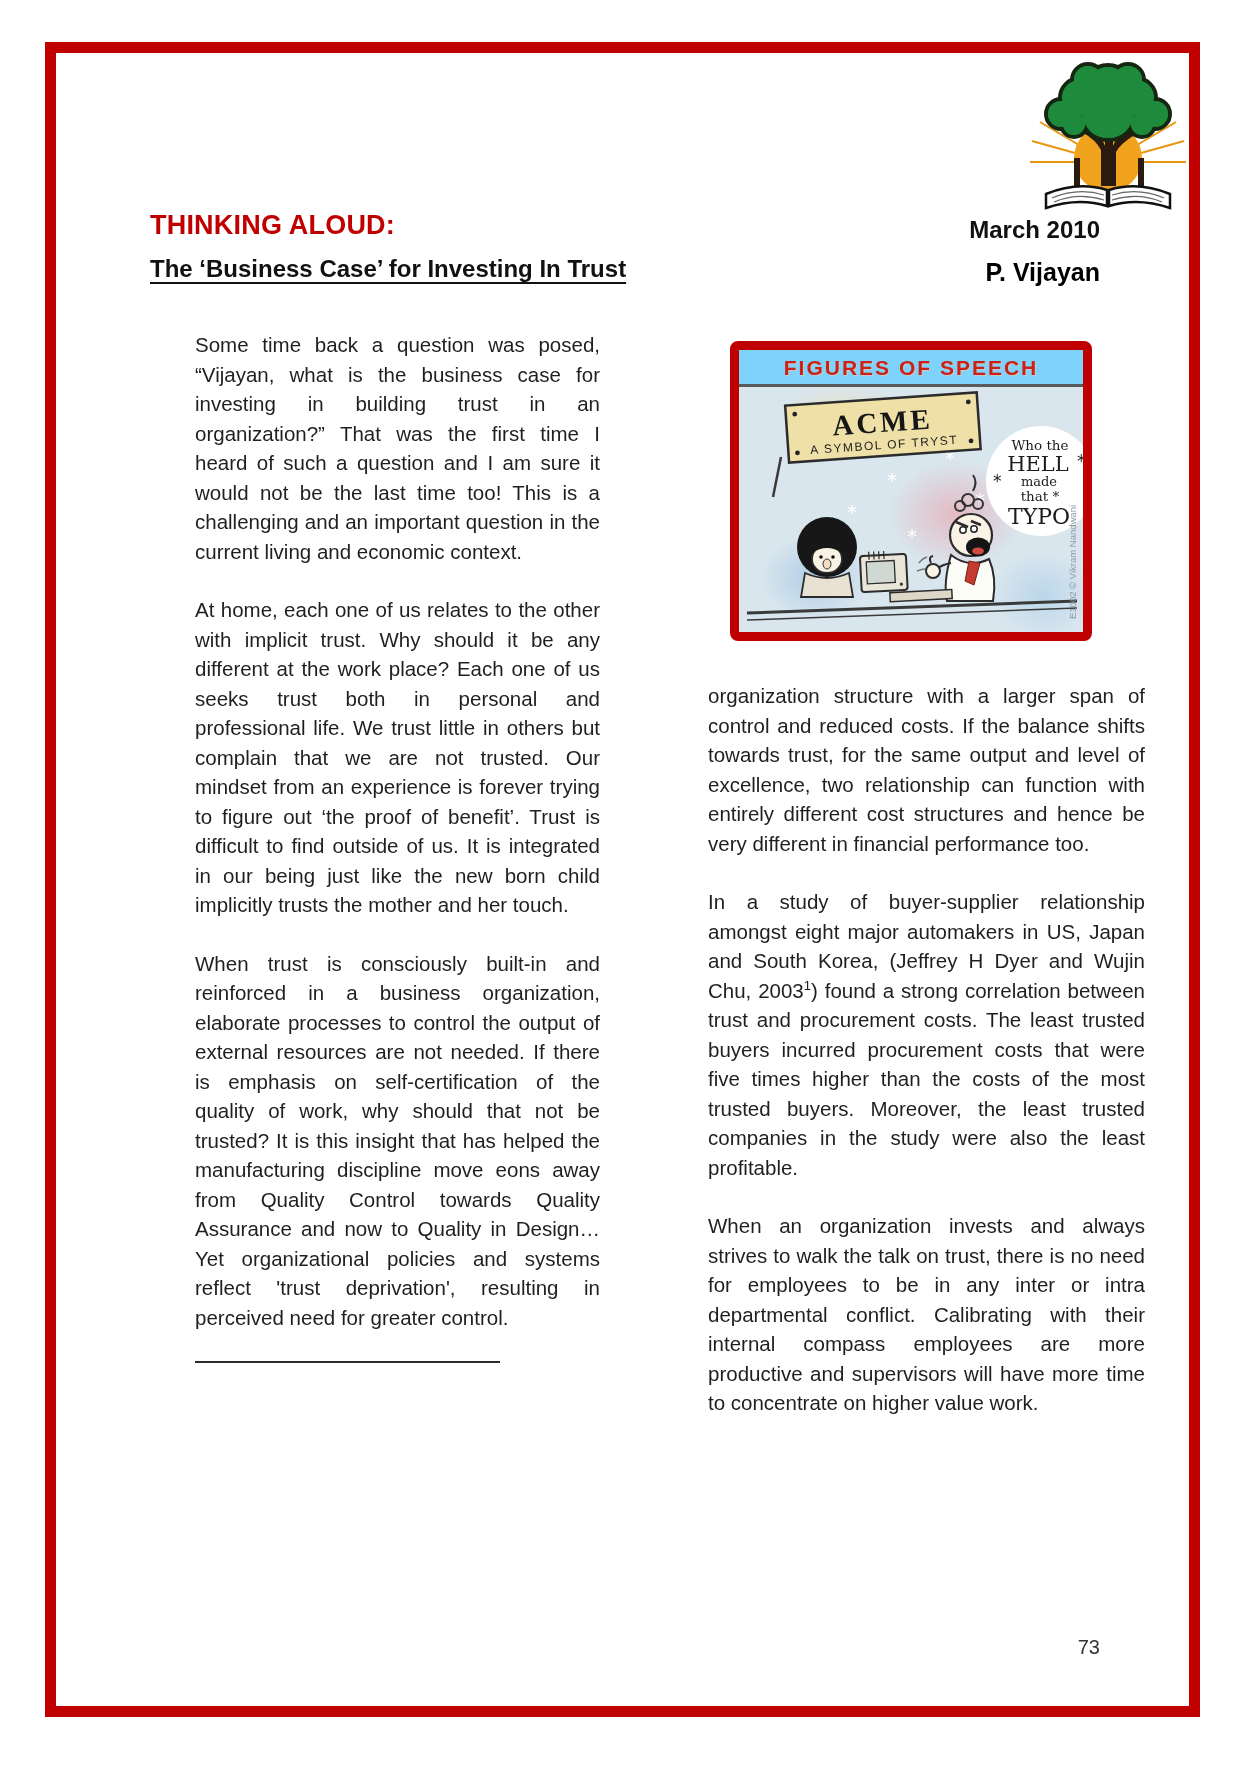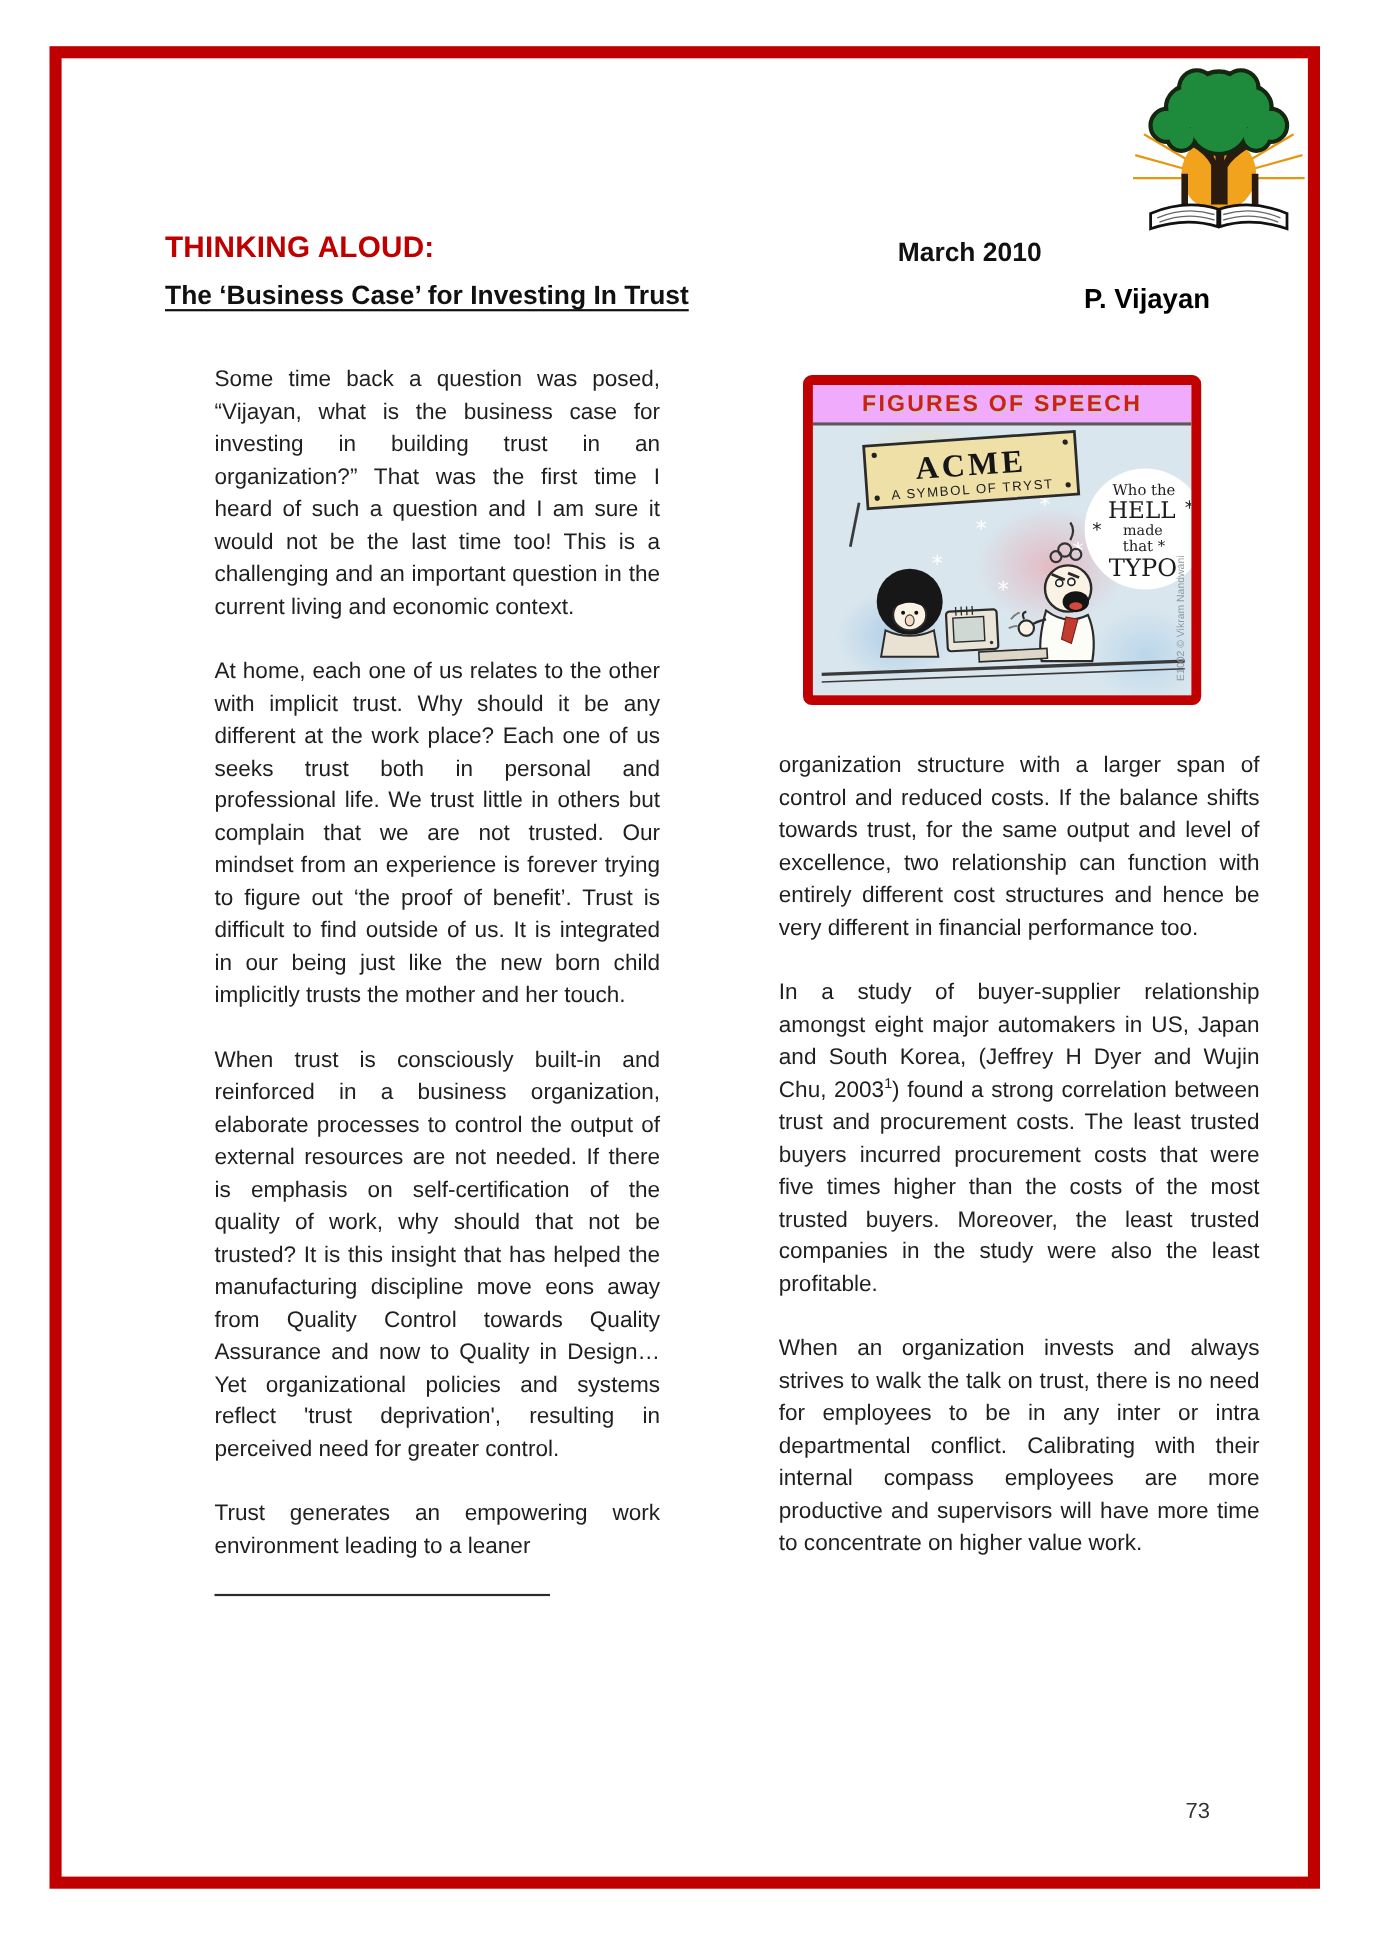--- a/index.html
+++ b/index.html
@@ -13,21 +13,21 @@
     position:absolute; left:45px; top:42px; width:1155px; height:1675px;
     border:11px solid #c00000; box-sizing:border-box;
   }
   .logo { position:absolute; left:1028px; top:54px; width:160px; height:168px; }
 
   .title {
     position:absolute; left:150px; top:210px;
     font-size:27px; font-weight:bold; color:#c00000; letter-spacing:.2px;
   }
   .date {
-    position:absolute; left:663px; top:216px; width:437px; text-align:center;
+    position:absolute; left:663px; top:216px; width:437px; text-align:right;
     font-size:24px; font-weight:bold; color:#111;
   }
   .subtitle {
     position:absolute; left:150px; top:255px;
     font-size:24px; font-weight:bold; color:#111;
     text-decoration:underline; text-underline-offset:5px; text-decoration-thickness:2px;text-align:center;
   }
   .author {
     position:absolute; left:663px; top:258px; width:437px; text-align:right;
     font-size:25px; font-weight:bold; color:#000000;
@@ -44,21 +44,21 @@
   sup.inline { font-size:13px; line-height:0; }
 
   .cartoon {
     width:362px; height:300px; box-sizing:border-box;
     margin:0 0 40px 22px;
     border:9px solid #c00000; border-radius:8px;
     background:#fff; overflow:hidden;
   }
   .cartoon-header {
     height:37px; line-height:36px; text-align:center;
-    background:#f0abfc; border-bottom:3px solid #5a5a5a;
+    background:#7dd3fc; border-bottom:3px solid #5a5a5a;
     box-sizing:border-box;
     font-size:21px; font-weight:bold; letter-spacing:2px;
     color:#cb2117; text-shadow:1px 1px 0 #c9c9c9;
   }
   .cartoon-body {
     position:relative; width:344px; height:245px;
     background:
       radial-gradient(95px 75px at 63% 52%, rgba(235,150,160,.55), rgba(235,150,160,0) 72%),
       radial-gradient(75px 60px at 22% 78%, rgba(140,185,225,.55), rgba(140,185,225,0) 72%),
       radial-gradient(90px 55px at 30% 14%, rgba(232,220,160,.55), rgba(232,220,160,0) 72%),
@@ -140,21 +140,20 @@
 
   <div class="title">THINKING ALOUD:</div>
   <div class="date">March 2010</div>
   <div class="subtitle">The ‘Business Case’ for Investing In Trust</div>
   <div class="author">P. Vijayan</div>
 
   <div class="col col-left">
     <p>Some time back a question was posed, “Vijayan, what is the business case for investing in building trust in an organization?” That was the first time I heard of such a question and I am sure it would not be the last time too! This is a challenging and an important question in the current living and economic context.</p>
     <p>At home, each one of us relates to the other with implicit trust. Why should it be any different at the work place? Each one of us seeks trust both in personal and professional life. We trust little in others but complain that we are not trusted. Our mindset from an experience is forever trying to figure out ‘the proof of benefit’. Trust is difficult to find outside of us. It is integrated in our being just like the new born child implicitly trusts the mother and her touch.</p>
     <p>When trust is consciously built-in and reinforced in a business organization, elaborate processes to control the output of external resources are not needed. If there is emphasis on self-certification of the quality of work, why should that not be trusted? It is this insight that has helped the manufacturing discipline move eons away from Quality Control towards Quality Assurance and now to Quality in Design…Yet organizational policies and systems reflect 'trust deprivation', resulting in perceived need for greater control.</p>
-    <p>Trust generates an empowering work environment leading to a leaner</p>
     <div class="footnote-rule"></div>
   </div>
 
   <div class="col col-right">
 
     <div class="cartoon">
       <div class="cartoon-header"><span>FIGURES OF SPEECH</span></div>
       <div class="cartoon-body">
         <svg width="344" height="245" viewBox="0 0 344 245">
 

